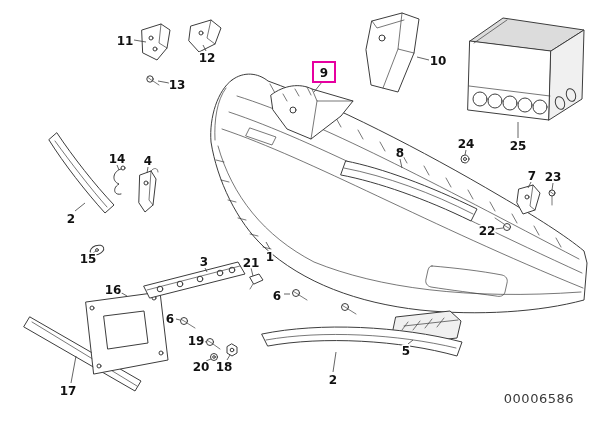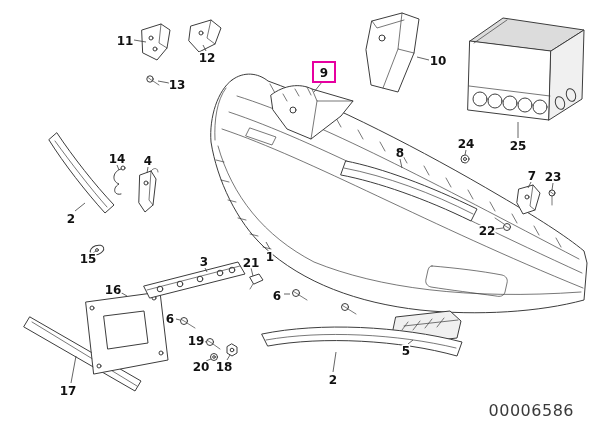--- a/index.html
+++ b/index.html
@@ -18,22 +18,22 @@
   .art .fd{fill:#dcdcdc;}
   .art .thin{stroke-width:0.7;}
   .leader{stroke:var(--line,#3d3d3d);stroke-width:0.8;}
   .part-num{
     font-family:"DejaVu Sans",sans-serif;font-size:12px;font-weight:bold;
     fill:var(--label,#111111);text-anchor:middle;
     paint-order:stroke;stroke:#ffffff;stroke-width:3px;stroke-linejoin:round;
   }
   .hl-box{fill:#ffffff;stroke:var(--highlight,#e600a0);stroke-width:2;}
   .doc-number{
-    position:absolute;right:26px;bottom:4px;
-    font-size:16px;color:#3a3a3a;letter-spacing:0.5px;
+    position:absolute;right:26px;bottom:18px;
+    font-size:13px;color:#3a3a3a;letter-spacing:0.5px;
   }
 </style>
 </head>
 <body>
 
 <div class="stage">
   <svg id="diagram-svg" viewBox="0 0 600 424" width="600" height="424">
 
     <g class="art">
 

